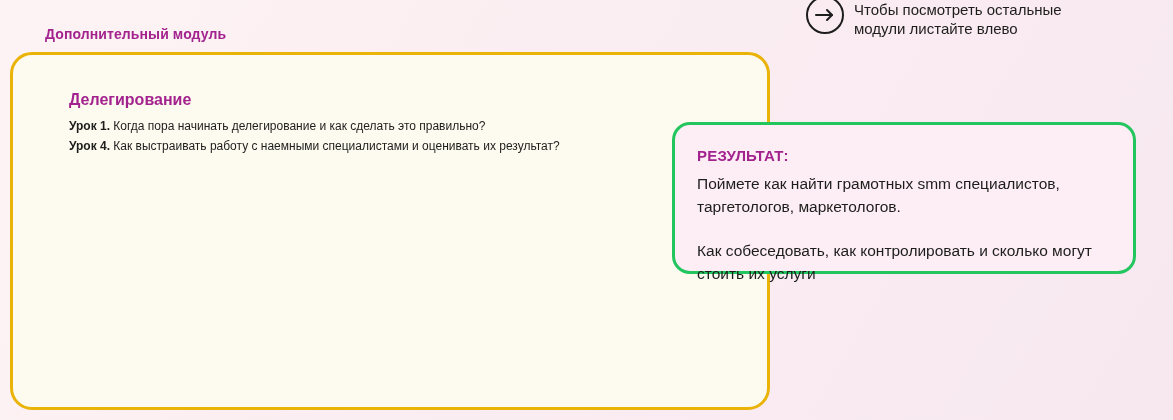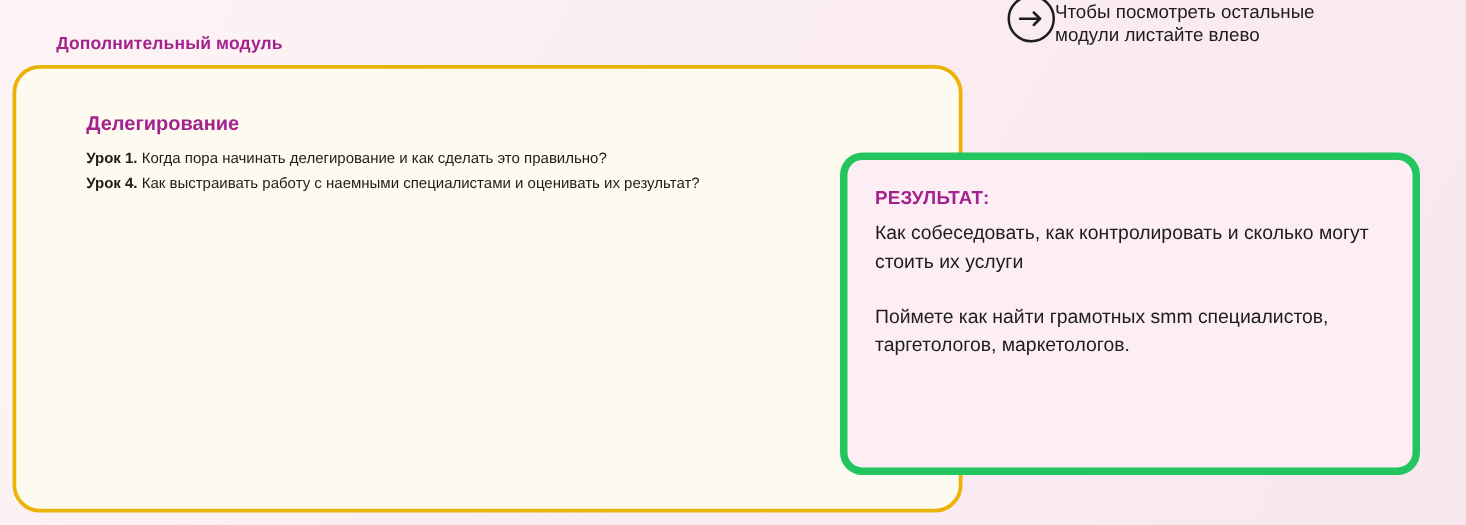--- a/index.html
+++ b/index.html
@@ -21,20 +21,21 @@
     height: 420px;
   }
 
   
   .swipe-hint {
     position: absolute;
     left: 806px;
     top: 0px;
     display: flex;
     align-items: flex-start;
+    gap: 10px;
   }
   .arrow-circle {
     width: 34px;
     height: 34px;
     border-radius: 50%;
     border: 2px solid #1d1d1b;
     display: flex;
     align-items: center;
     justify-content: center;
     flex: 0 0 auto;
@@ -96,22 +97,22 @@
   .lesson-list b {
     font-weight: bold;
   }
 
   
   .result-card {
     position: absolute;
     left: 672px;
     top: 122px;
     width: 464px;
-    height: 258px;
-    border: 6px solid #22c55e;
+    height: 152px;
+    border: 3px solid #22c55e;
     border-radius: 18px;
     background: #fdeef6;
     box-sizing: border-box;
     padding: 22px 26px 0 22px;
   }
   .result-title {
     font-size: 15px;
     font-weight: bold;
     color: #a3238e;
     margin: 0 0 8px 0;
@@ -153,18 +154,18 @@
         <p>
           <b>Урок 4.</b><span> Как выстраивать работу с наемными специалистами и оценивать их результат?</span>
         </p>
       </div>
     </div>
   </div>
 
   <div class="result-card">
     <div class="result-title">РЕЗУЛЬТАТ:</div>
     <div class="result-body">
+      <p>Поймете как найти грамотных smm специалистов, таргетологов, маркетологов.</p>
       <p>Как собеседовать, как контролировать и сколько могут стоить их услуги</p>
-      <p>Поймете как найти грамотных smm специалистов, таргетологов, маркетологов.</p>
     </div>
   </div>
 
 </div>
 
 </body></html>

